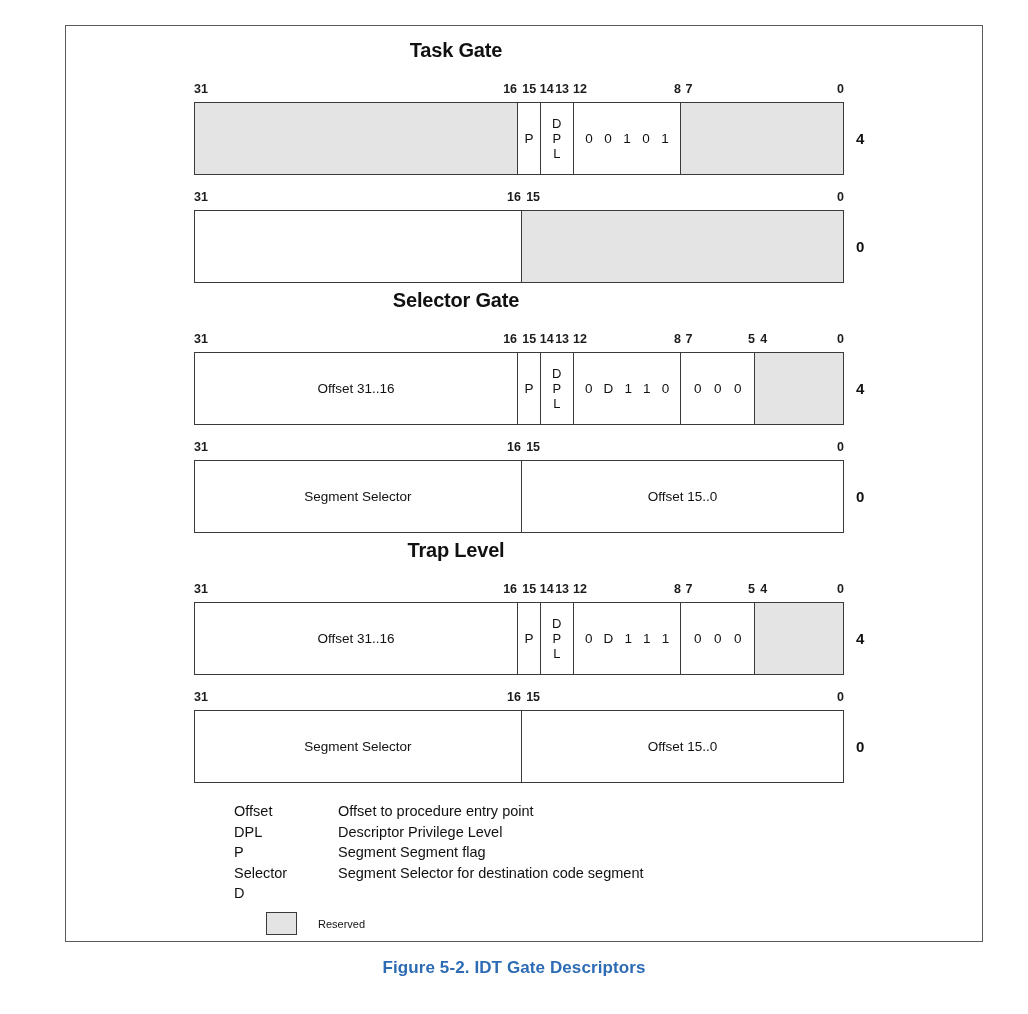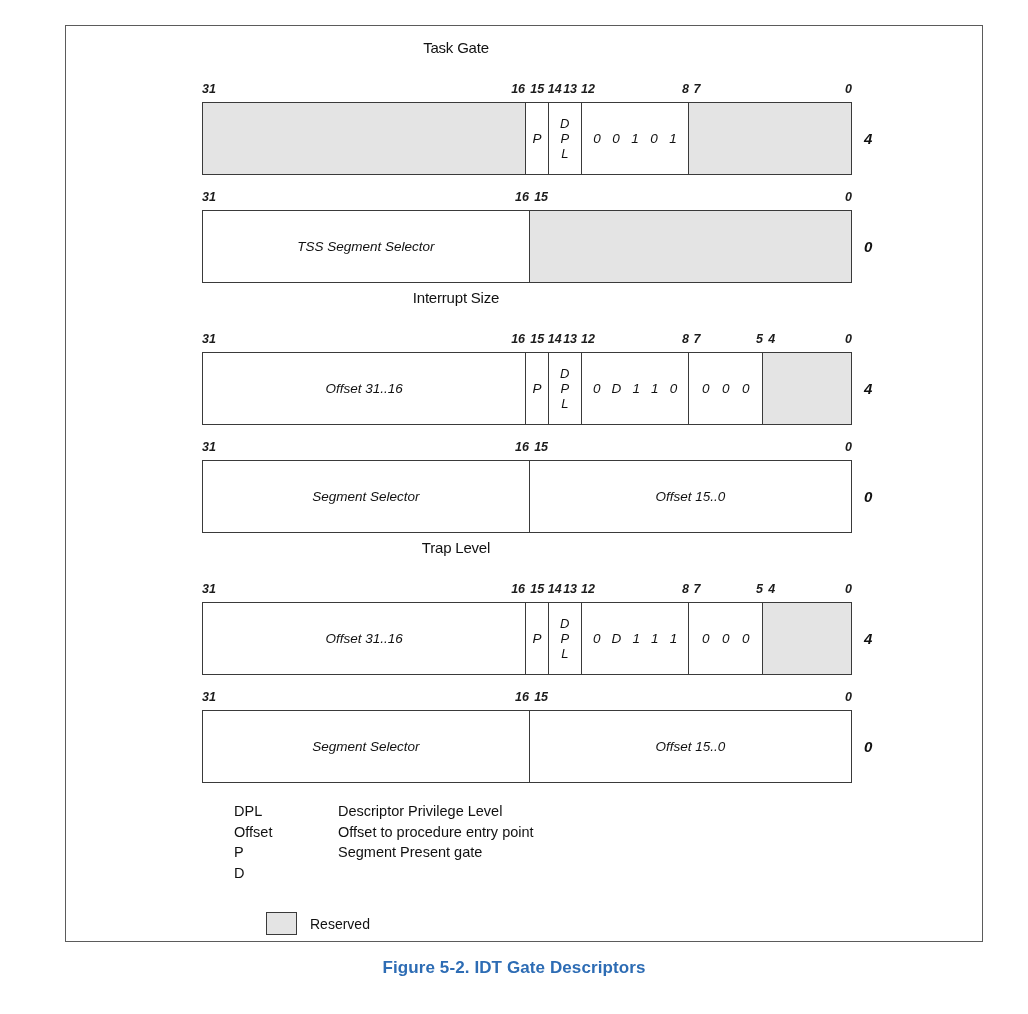--- a/index.html
+++ b/index.html
@@ -32,33 +32,32 @@
   .gate-group {
     position: absolute;
     left: 0;
     width: 918px;
   }
   .gate-title {
     position: absolute;
     left: 0;
     width: 780px;
     text-align: center;
-    font-size: 15px;
-    font-weight: normal;
+    font-size: 20px;
+    font-weight: bold;
     letter-spacing: -0.2px;
     color: #111;
   }
 
   
   .reg-row {
     position: absolute;
-    left: 136px;       
+    left: 128px;       
     width: 650px;      
     height: 73px;
-    font-style: italic;
   }
   .reg-box {
     position: absolute;
     left: 0; top: 0;
     width: 650px;
     height: 73px;
     border: 1.5px solid #3a3a3a;
     box-sizing: border-box;
     background: #ffffff;
   }
@@ -157,22 +156,22 @@
     align-items: center;
   }
   #reserved-swatch {
     width: 31px;
     height: 23px;
     background: #e4e4e4;
     border: 1.5px solid #3a3a3a;
     box-sizing: border-box;
   }
   #reserved-label {
-    margin-left: 13px;
-    font-size: 14px;
+    margin-left: 21px;
+    font-size: 11px;
     color: #111;
   }
 
   
   #figure-caption {
     position: absolute;
     left: 0;
     top: 958px;
     width: 1028px;
     text-align: center;
@@ -227,30 +226,27 @@
           <div class="byte-offset">4</div>
         </div>
         <div class="reg-row" style="top: 171px;">
           <div class="ticks">
             <div class="tick l" style="left: 0%;">31</div>
             <div class="tick r" style="left: 50.3%;">16</div>
             <div class="tick l" style="left: 51.1%;">15</div>
             <div class="tick r" style="left: 100%;">0</div>
           </div>
           <div class="reg-box">
-            <div class="field" style="left: 0%; width: 50.3%;">
-              <span class="field-label">TSS Segment Selector</span>
-            </div>
             <div class="field reserved sep-left" style="left: 50.3%; width: 49.7%;"></div>
           </div>
           <div class="byte-offset">0</div>
         </div>
       </div>
       <div class="gate-group" style="top: 263px;">
-        <div class="gate-title">Interrupt Size</div>
+        <div class="gate-title">Selector Gate</div>
         <div class="reg-row" style="top: 63px;">
           <div class="ticks">
             <div class="tick l" style="left: 0%;">31</div>
             <div class="tick r" style="left: 49.7%;">16</div>
             <div class="tick l" style="left: 50.5%;">15</div>
             <div class="tick l" style="left: 53.2%;">14</div>
             <div class="tick r" style="left: 57.7%;">13</div>
             <div class="tick l" style="left: 58.3%;">12</div>
             <div class="tick r" style="left: 74.9%;">8</div>
             <div class="tick l" style="left: 75.6%;">7</div>
@@ -375,30 +371,34 @@
               <span class="field-label">Offset 15..0</span>
             </div>
           </div>
           <div class="byte-offset">0</div>
         </div>
       </div>
     </div>
 
   <div id="legend">
       <div class="legend-row">
+        <div class="legend-term">Offset</div>
+        <div class="legend-desc">Offset to procedure entry point</div>
+      </div>
+      <div class="legend-row">
         <div class="legend-term">DPL</div>
         <div class="legend-desc">Descriptor Privilege Level</div>
       </div>
       <div class="legend-row">
-        <div class="legend-term">Offset</div>
-        <div class="legend-desc">Offset to procedure entry point</div>
+        <div class="legend-term">P</div>
+        <div class="legend-desc">Segment Segment flag</div>
       </div>
       <div class="legend-row">
-        <div class="legend-term">P</div>
-        <div class="legend-desc">Segment Present gate</div>
+        <div class="legend-term">Selector</div>
+        <div class="legend-desc">Segment Selector for destination code segment</div>
       </div>
       <div class="legend-row">
         <div class="legend-term">D</div>
       </div>
     </div>
 
   <div id="reserved-key">
     <div id="reserved-swatch"></div>
     <div id="reserved-label">Reserved</div>
   </div>

